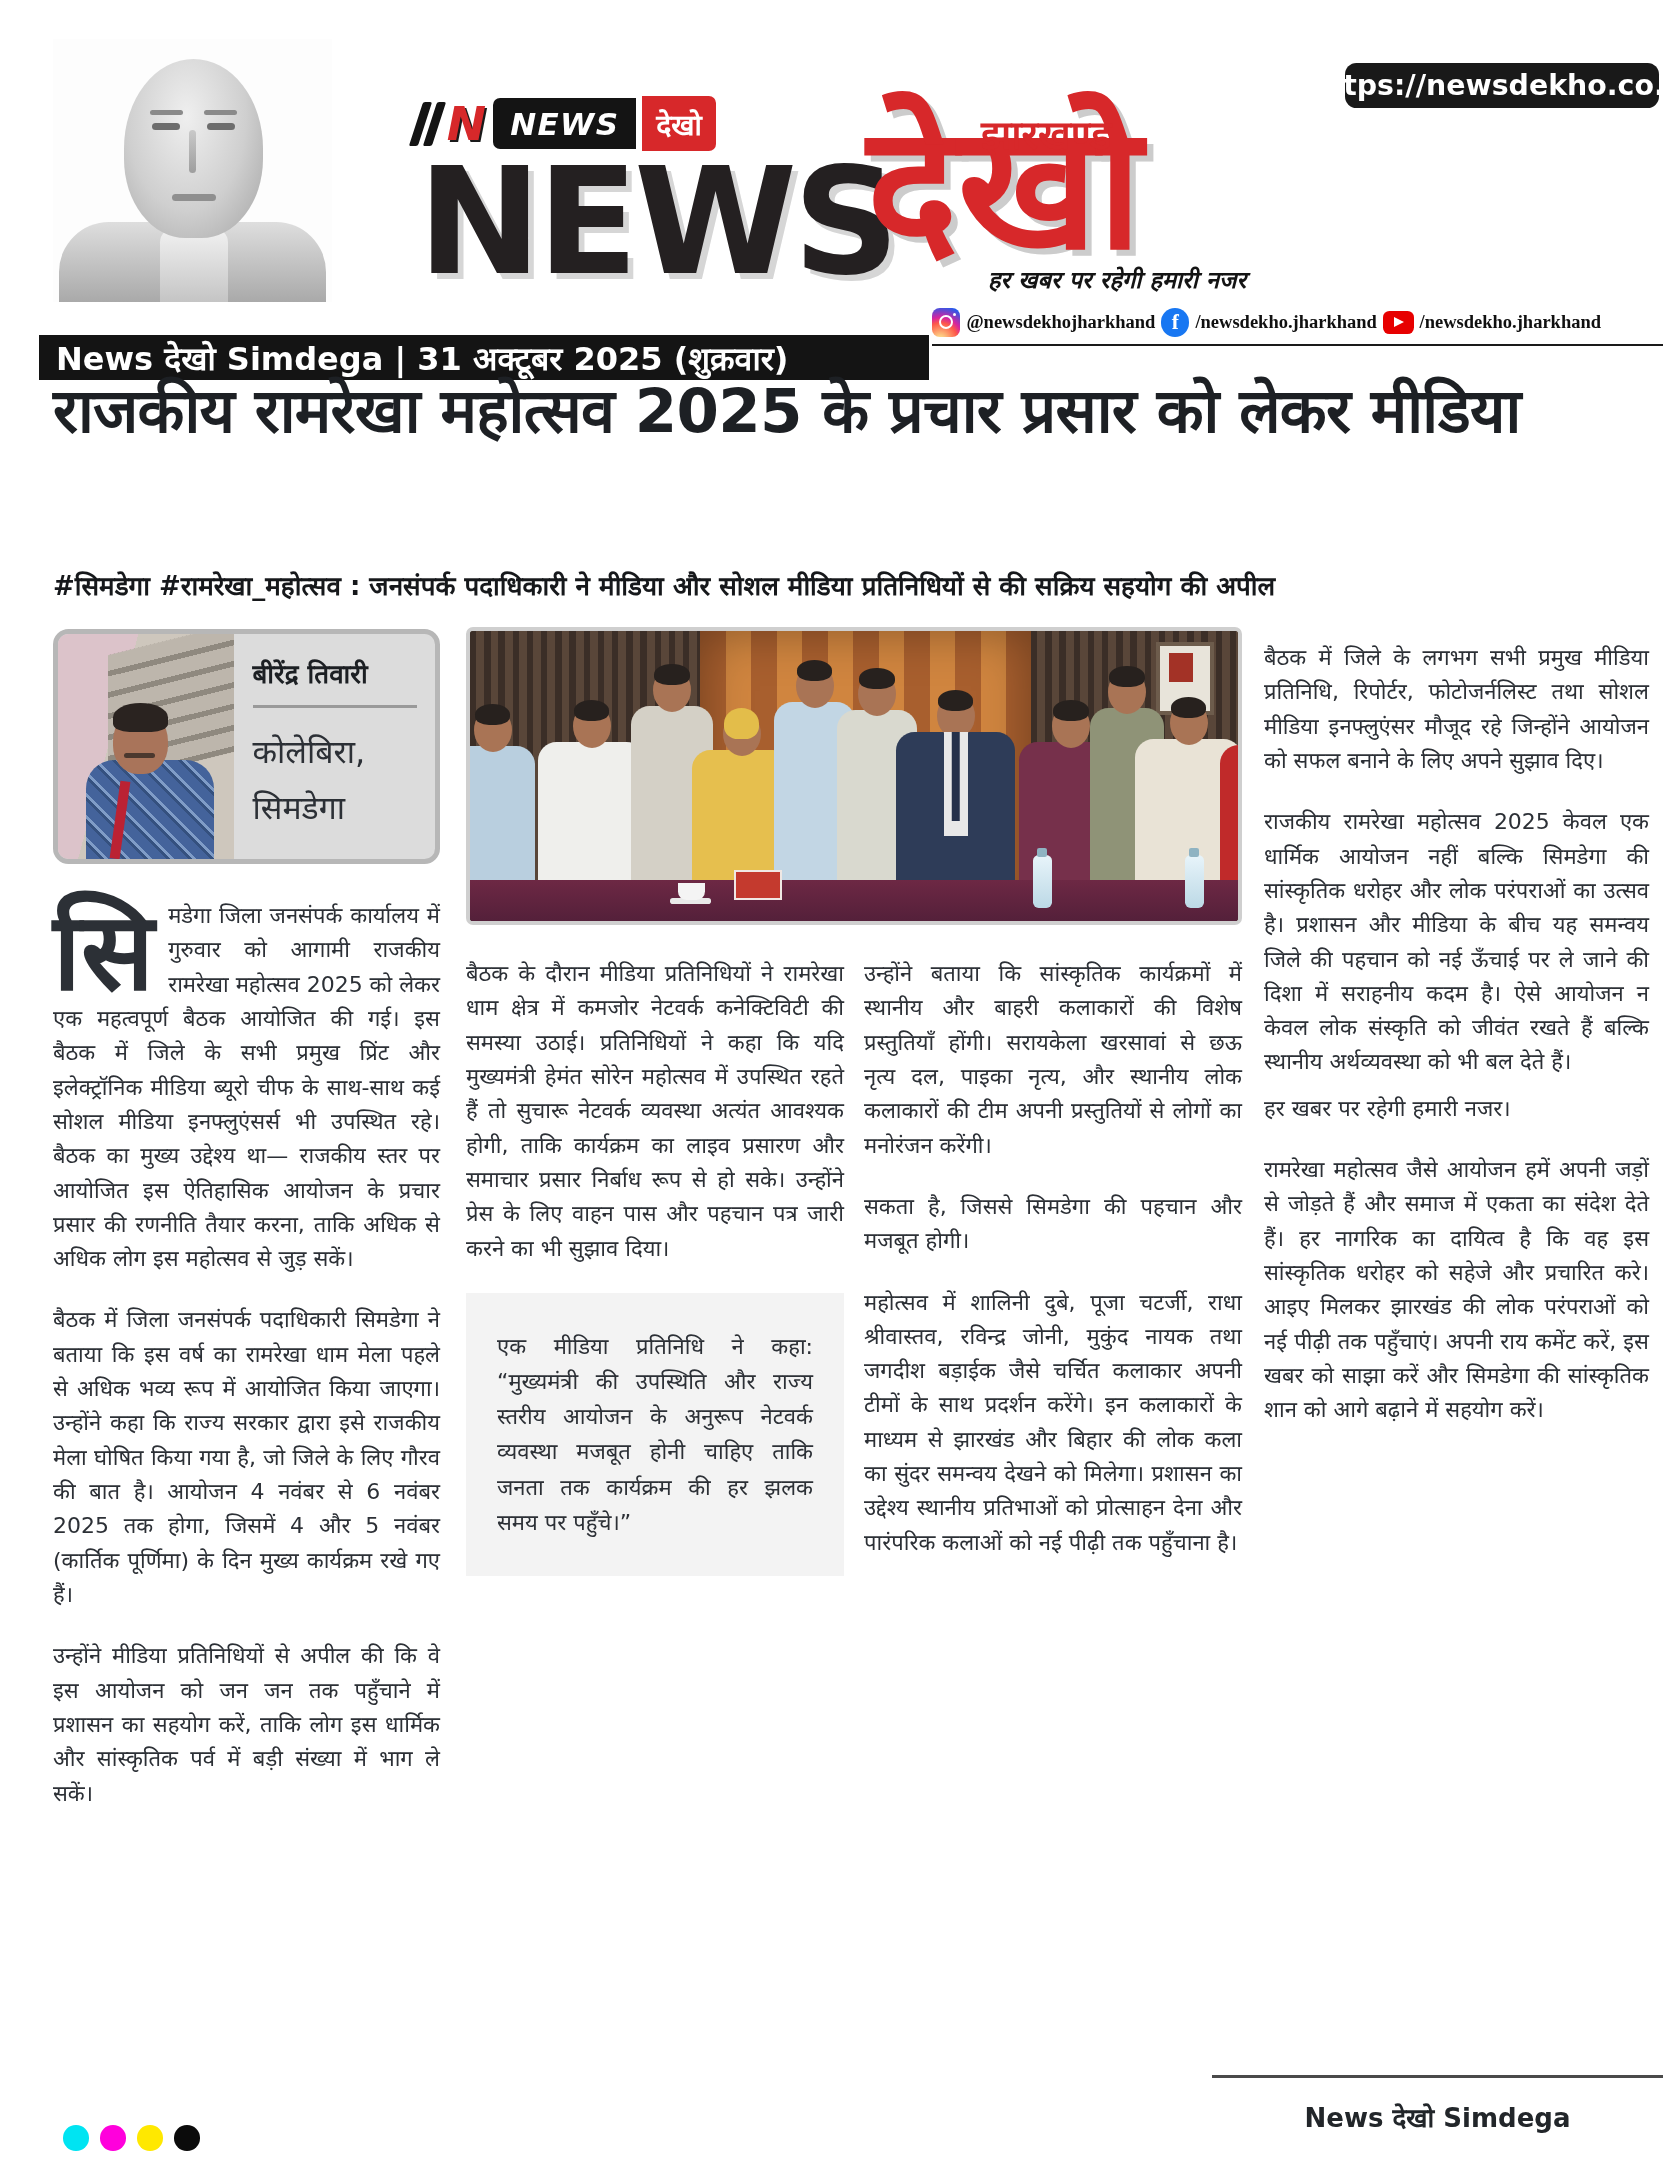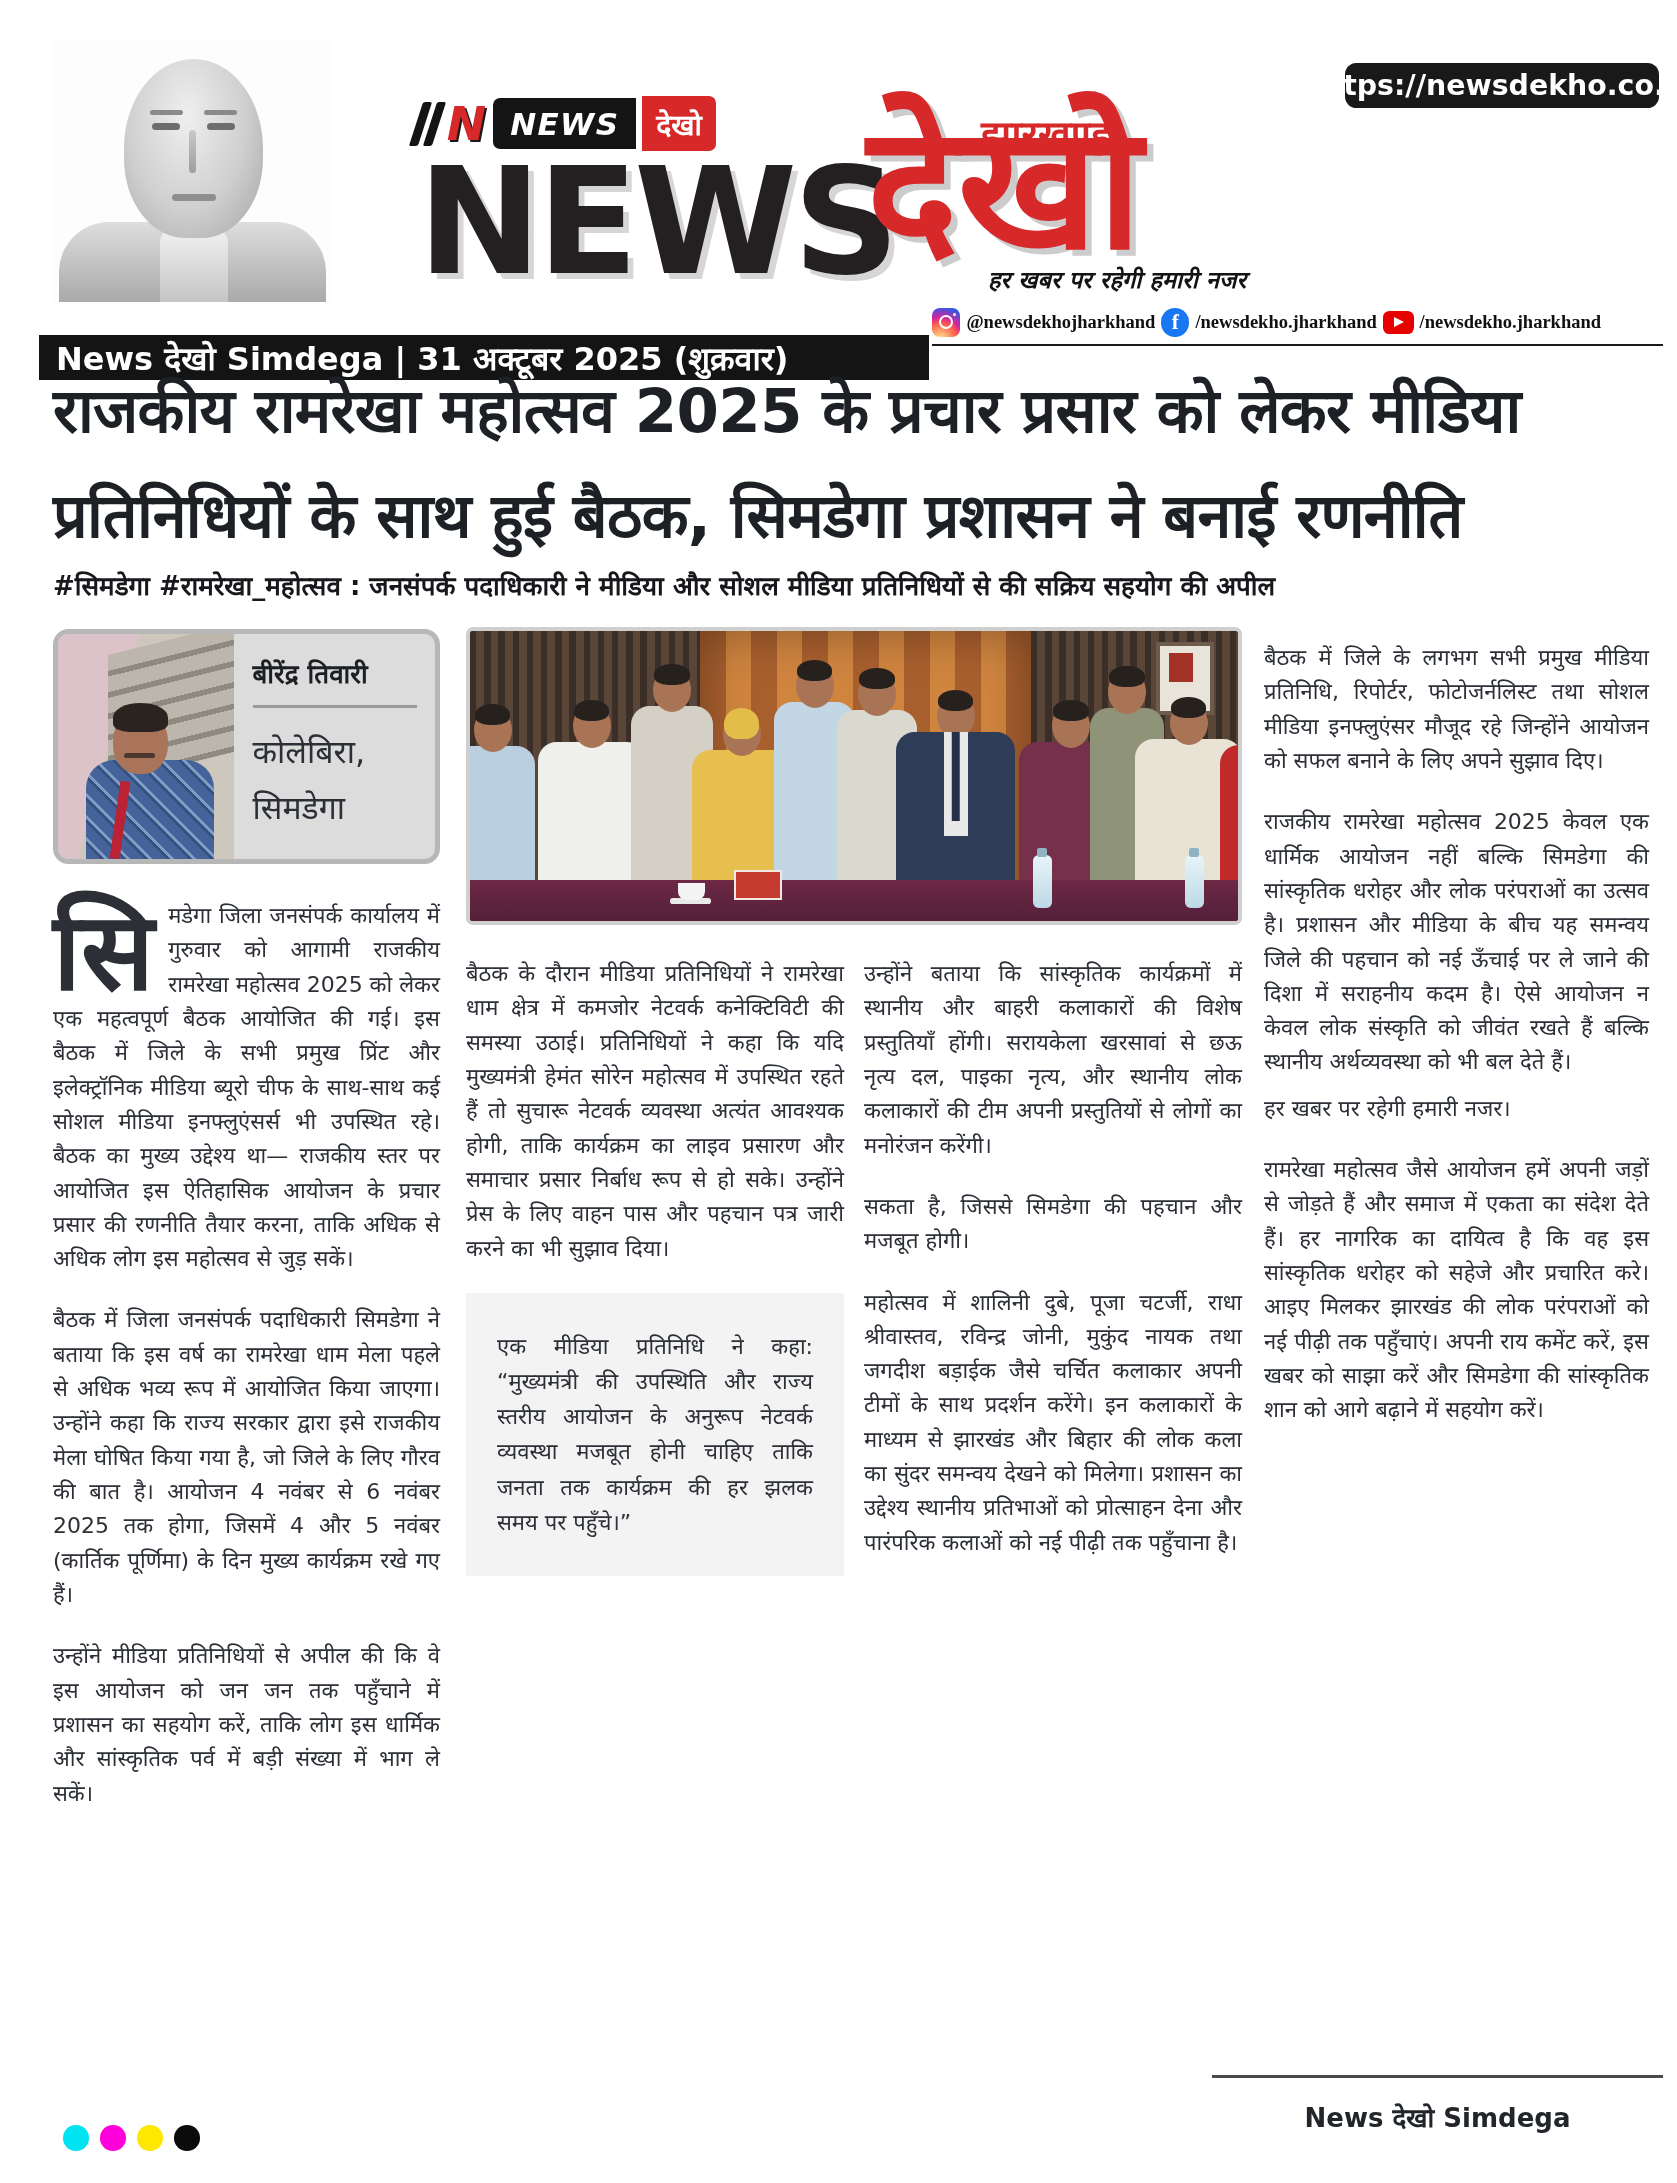--- a/index.html
+++ b/index.html
@@ -168,21 +168,20 @@
     </div>
     <div class="social-item">
       <span class="icon icon-yt"></span>
       <span class="handle">/newsdekho.jharkhand</span>
     </div>
 
   </div>
 
   <div class="headline">
     <div>राजकीय रामरेखा महोत्सव 2025 के प्रचार प्रसार को लेकर मीडिया</div>
-    <div>प्रतिनिधियों के साथ हुई बैठक, सिमडेगा प्रशासन ने बनाई रणनीति</div>
   </div>
   <div class="subheadline">#सिमडेगा #रामरेखा_महोत्सव : जनसंपर्क पदाधिकारी ने मीडिया और सोशल मीडिया प्रतिनिधियों से की सक्रिय सहयोग की अपील</div>
 
   <div class="reporter">
     <div class="rep-photo">
       <div class="rep-steps"></div>
       <div class="rep-person"></div>
       <div class="rep-lanyard"></div>
       <div class="rep-head"></div>
     </div>

